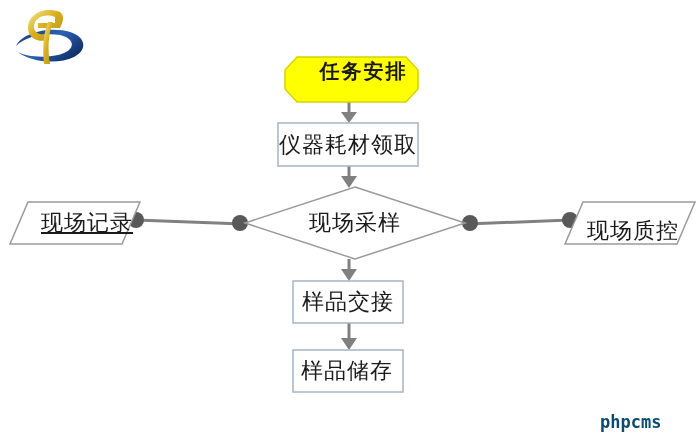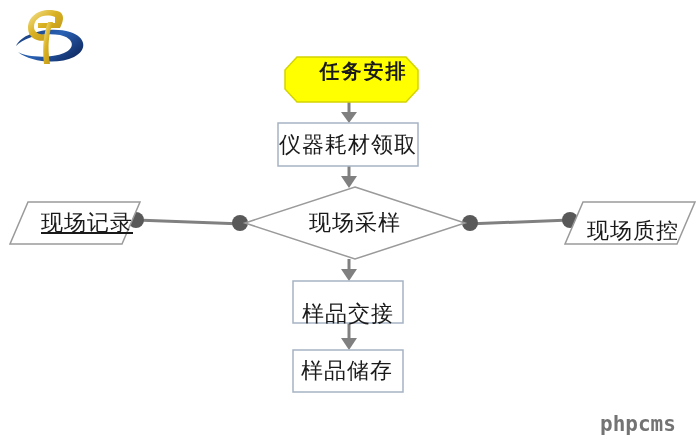--- a/index.html
+++ b/index.html
@@ -35,23 +35,23 @@
     white-space: nowrap;
     pointer-events: none;
   }
   .label-task {
     font-weight: bold;
     font-size: 20px;
     letter-spacing: 2px;
   }
   .watermark {
     position: absolute;
-    color: #737373;
+    color: #0c4a6e;
     font-family: "DejaVu Sans Mono", "Liberation Mono", monospace;
-    font-size: 21px;
+    font-size: 17px;
     font-weight: bold;
     letter-spacing: 0px;
   }
   .logo-box {
     position: absolute;
   }
 </style>
 </head>
 <body>
 
@@ -131,19 +131,19 @@
   <div class="node-label label-task" style="left:285px; top:57px; width:133px; height:29px;margin-left:12px;">任务安排</div>
 
   <div class="node-label" style="left:278px; top:123px; width:140px; height:43px;">仪器耗材领取</div>
 
   <div class="node-label" style="left:245px; top:187px; width:220px; height:72px;">现场采样</div>
 
   <div class="node-label" style="left:22px; top:202px; width:130px; height:42px;text-decoration:underline;">现场记录</div>
 
   <div class="node-label" style="left:568px; top:202px; width:130px; height:58px;">现场质控</div>
 
-  <div class="node-label" style="left:293px; top:281px; width:110px; height:42px;margin-top:12px;">样品交接</div>
+  <div class="node-label" style="left:293px; top:281px; width:110px; height:42px;">样品交接</div>
 
   <div class="node-label" style="left:293px; top:350px; width:108px; height:42px;">样品储存</div>
 
   <div class="watermark" style="left:600px; top:412px;">phpcms</div>
 
 </div>
 
 </body></html>

